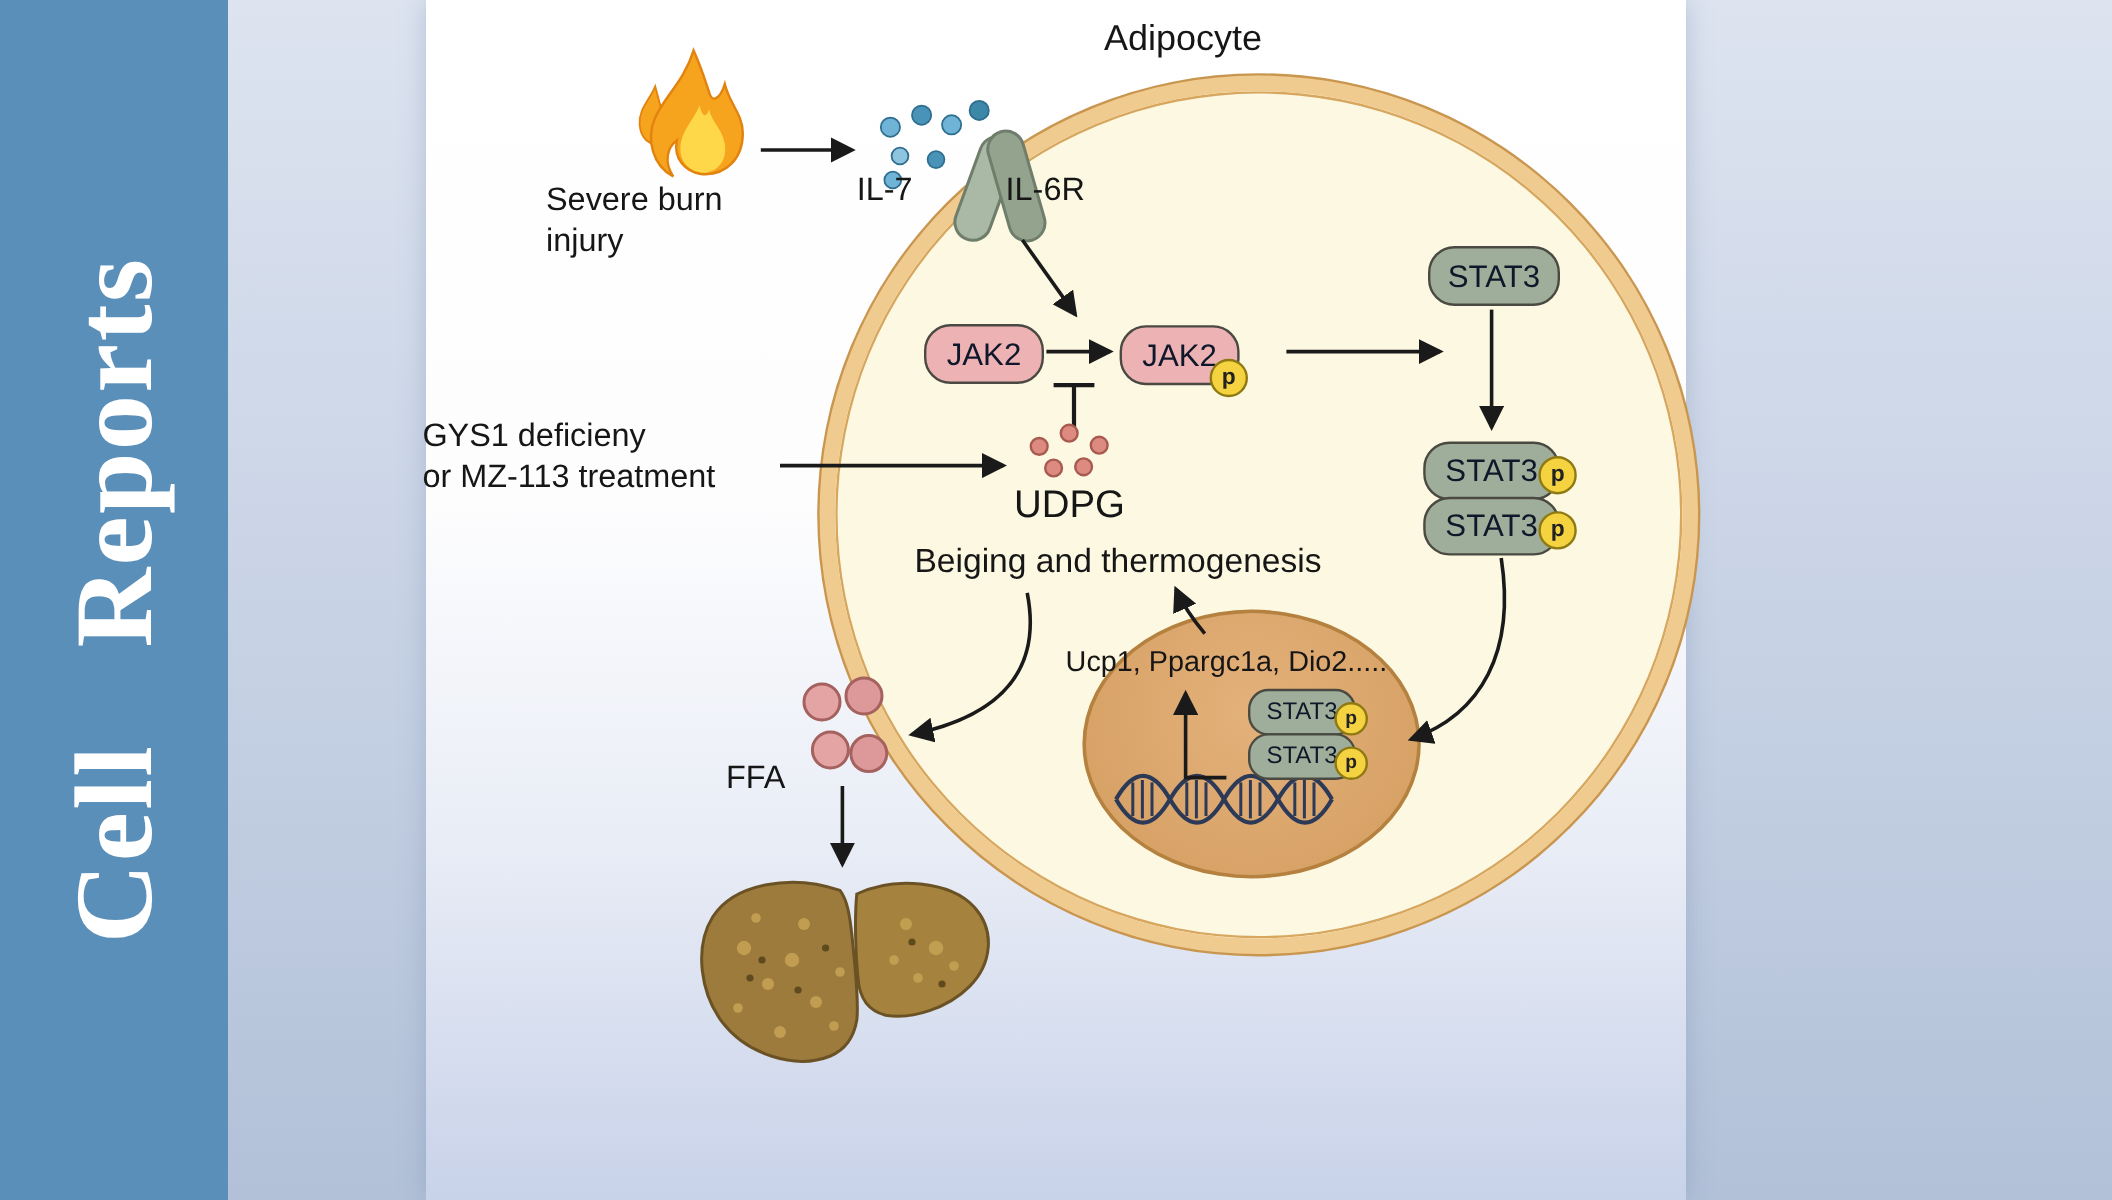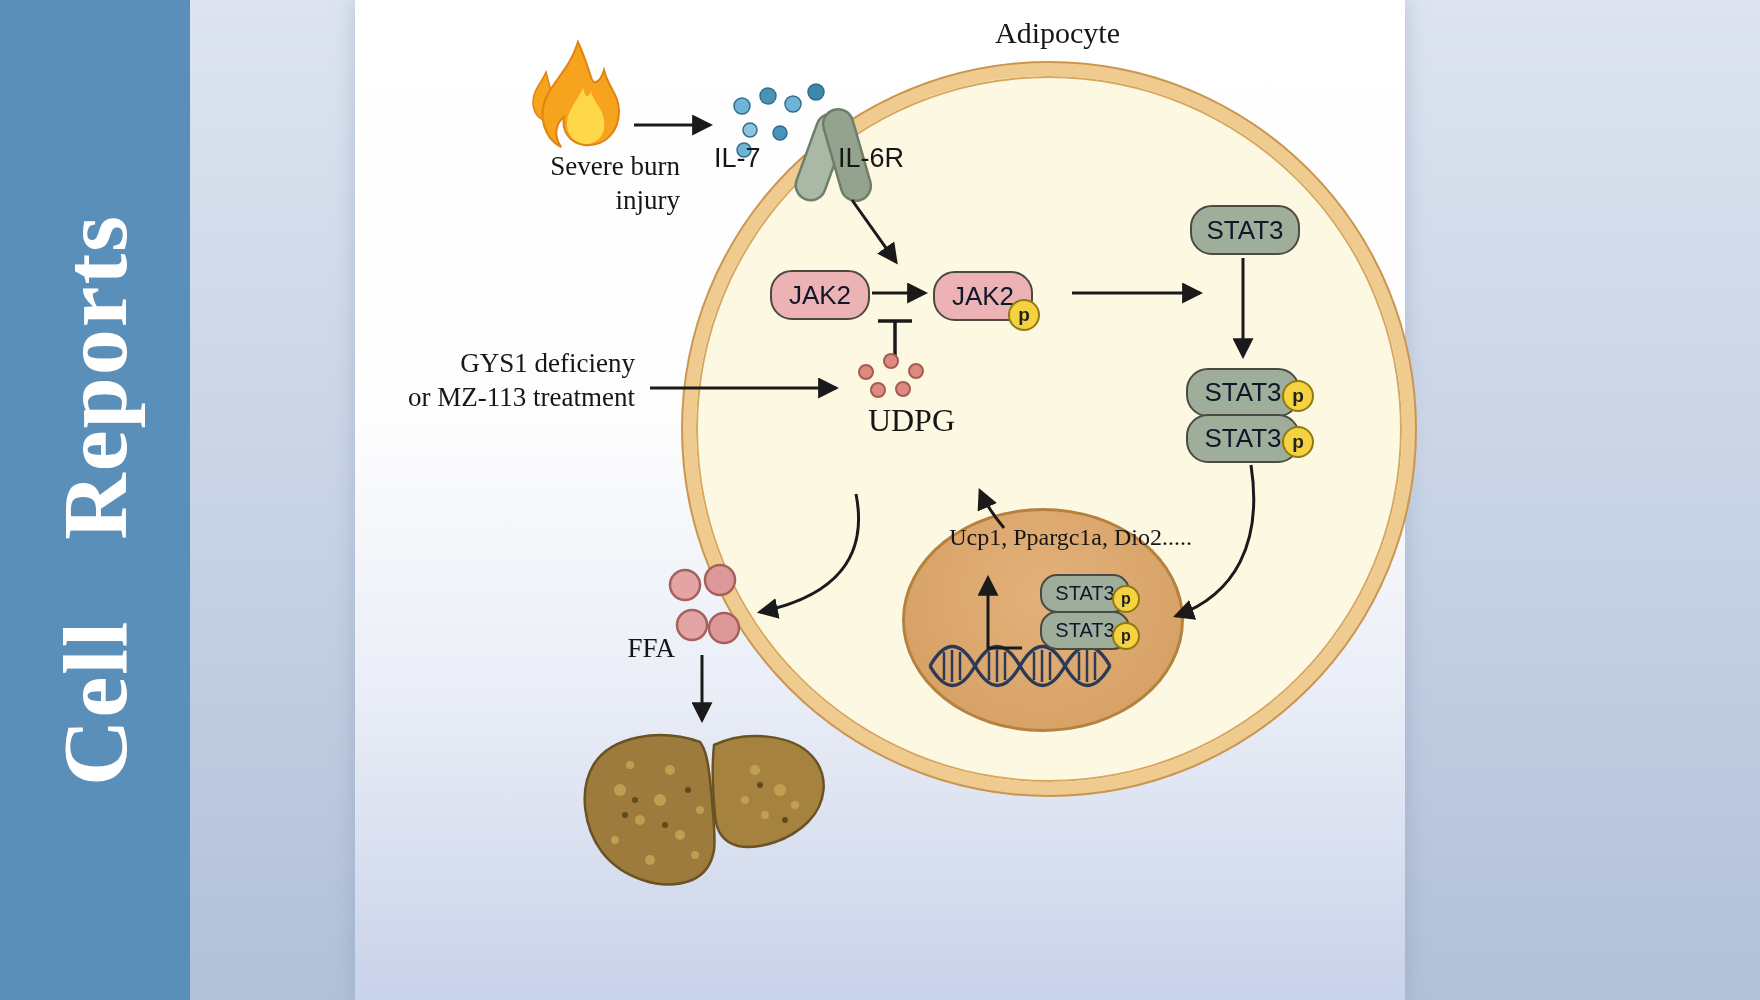--- a/index.html
+++ b/index.html
@@ -25,21 +25,21 @@
     background:#fcf8e1;border:13px solid #f0cb90;
     box-shadow:0 0 0 2px #c9964f, inset 0 0 0 2px #d8a75f;
   }
   .nucleus{
     position:absolute;left:902px;top:508px;width:276px;height:218px;border-radius:50%;
     background:radial-gradient(ellipse at 50% 38%,#e3b17b,#d49d5f);
     border:3px solid #b5813f;
   }
   .overlay{position:absolute;left:0;top:0;width:1760px;height:1000px;pointer-events:none;}
   .lbl{position:absolute;color:#161616;line-height:1.25;}
-  .center{text-align:right;font-family:Liberation Serif, serif;}
+  .center{text-align:left;}
   .box{
     position:absolute;display:flex;align-items:center;justify-content:center;
     border:2.5px solid #4a4a42;border-radius:22px;font-size:26px;color:#0f172a;
   }
   .pink{background:#edb2b4;}
   .green{background:#9fae9a;}
   .pbadge{
     position:absolute;display:flex;align-items:center;justify-content:center;
     width:28px;height:28px;border-radius:50%;background:#f4d240;border:2px solid #8f7a12;
     font-size:19px;font-weight:bold;color:#222;
@@ -187,29 +187,30 @@
   <div class="box pink" style="left:933px;top:271px;width:96px;height:46px;">JAK2</div>
   <div class="pbadge" style="left:1008px;top:299px;">p</div>
 
   <div class="box green" style="left:1190px;top:205px;width:106px;height:46px;">STAT3</div>
 
   <div class="box green" style="left:1186px;top:368px;width:110px;height:45px;">STAT3</div>
   <div class="pbadge" style="left:1282px;top:380px;">p</div>
   <div class="box green" style="left:1186px;top:414px;width:110px;height:45px;">STAT3</div>
   <div class="pbadge" style="left:1282px;top:426px;">p</div>
 
-  <div class="lbl center two-line" style="left:365px;top:347px;width:270px;font-size:27px;">
+  <div class="lbl center two-line" style="left:352px;top:347px;width:270px;font-size:27px;">
     <span>GYS1 deficieny</span>
     <span>or MZ-113 treatment</span>
   </div>
 
   <div class="lbl center" style="left:845px;top:400px;width:110px;font-size:32px;">UDPG</div>
 
-
-  <div class="lbl center" style="left:888px;top:522px;width:304px;font-size:24px;">Ucp1, Ppargc1a, Dio2.....</div>
+  <div class="lbl center" style="left:762px;top:450px;width:360px;font-size:28px;">Beiging and thermogenesis</div>
+
+  <div class="lbl center" style="left:888px;top:537px;width:304px;font-size:24px;">Ucp1, Ppargc1a, Dio2.....</div>
 
   <div class="box green" style="left:1040px;top:574px;width:86px;height:35px;font-size:20px;border-radius:17px;">STAT3</div>
   <div class="pbadge small" style="left:1112px;top:585px;">p</div>
   <div class="box green" style="left:1040px;top:611px;width:86px;height:35px;font-size:20px;border-radius:17px;">STAT3</div>
   <div class="pbadge small" style="left:1112px;top:622px;">p</div>
 
   <div class="lbl center" style="left:605px;top:632px;width:70px;font-size:27px;">FFA</div>
 
 </div>
 

